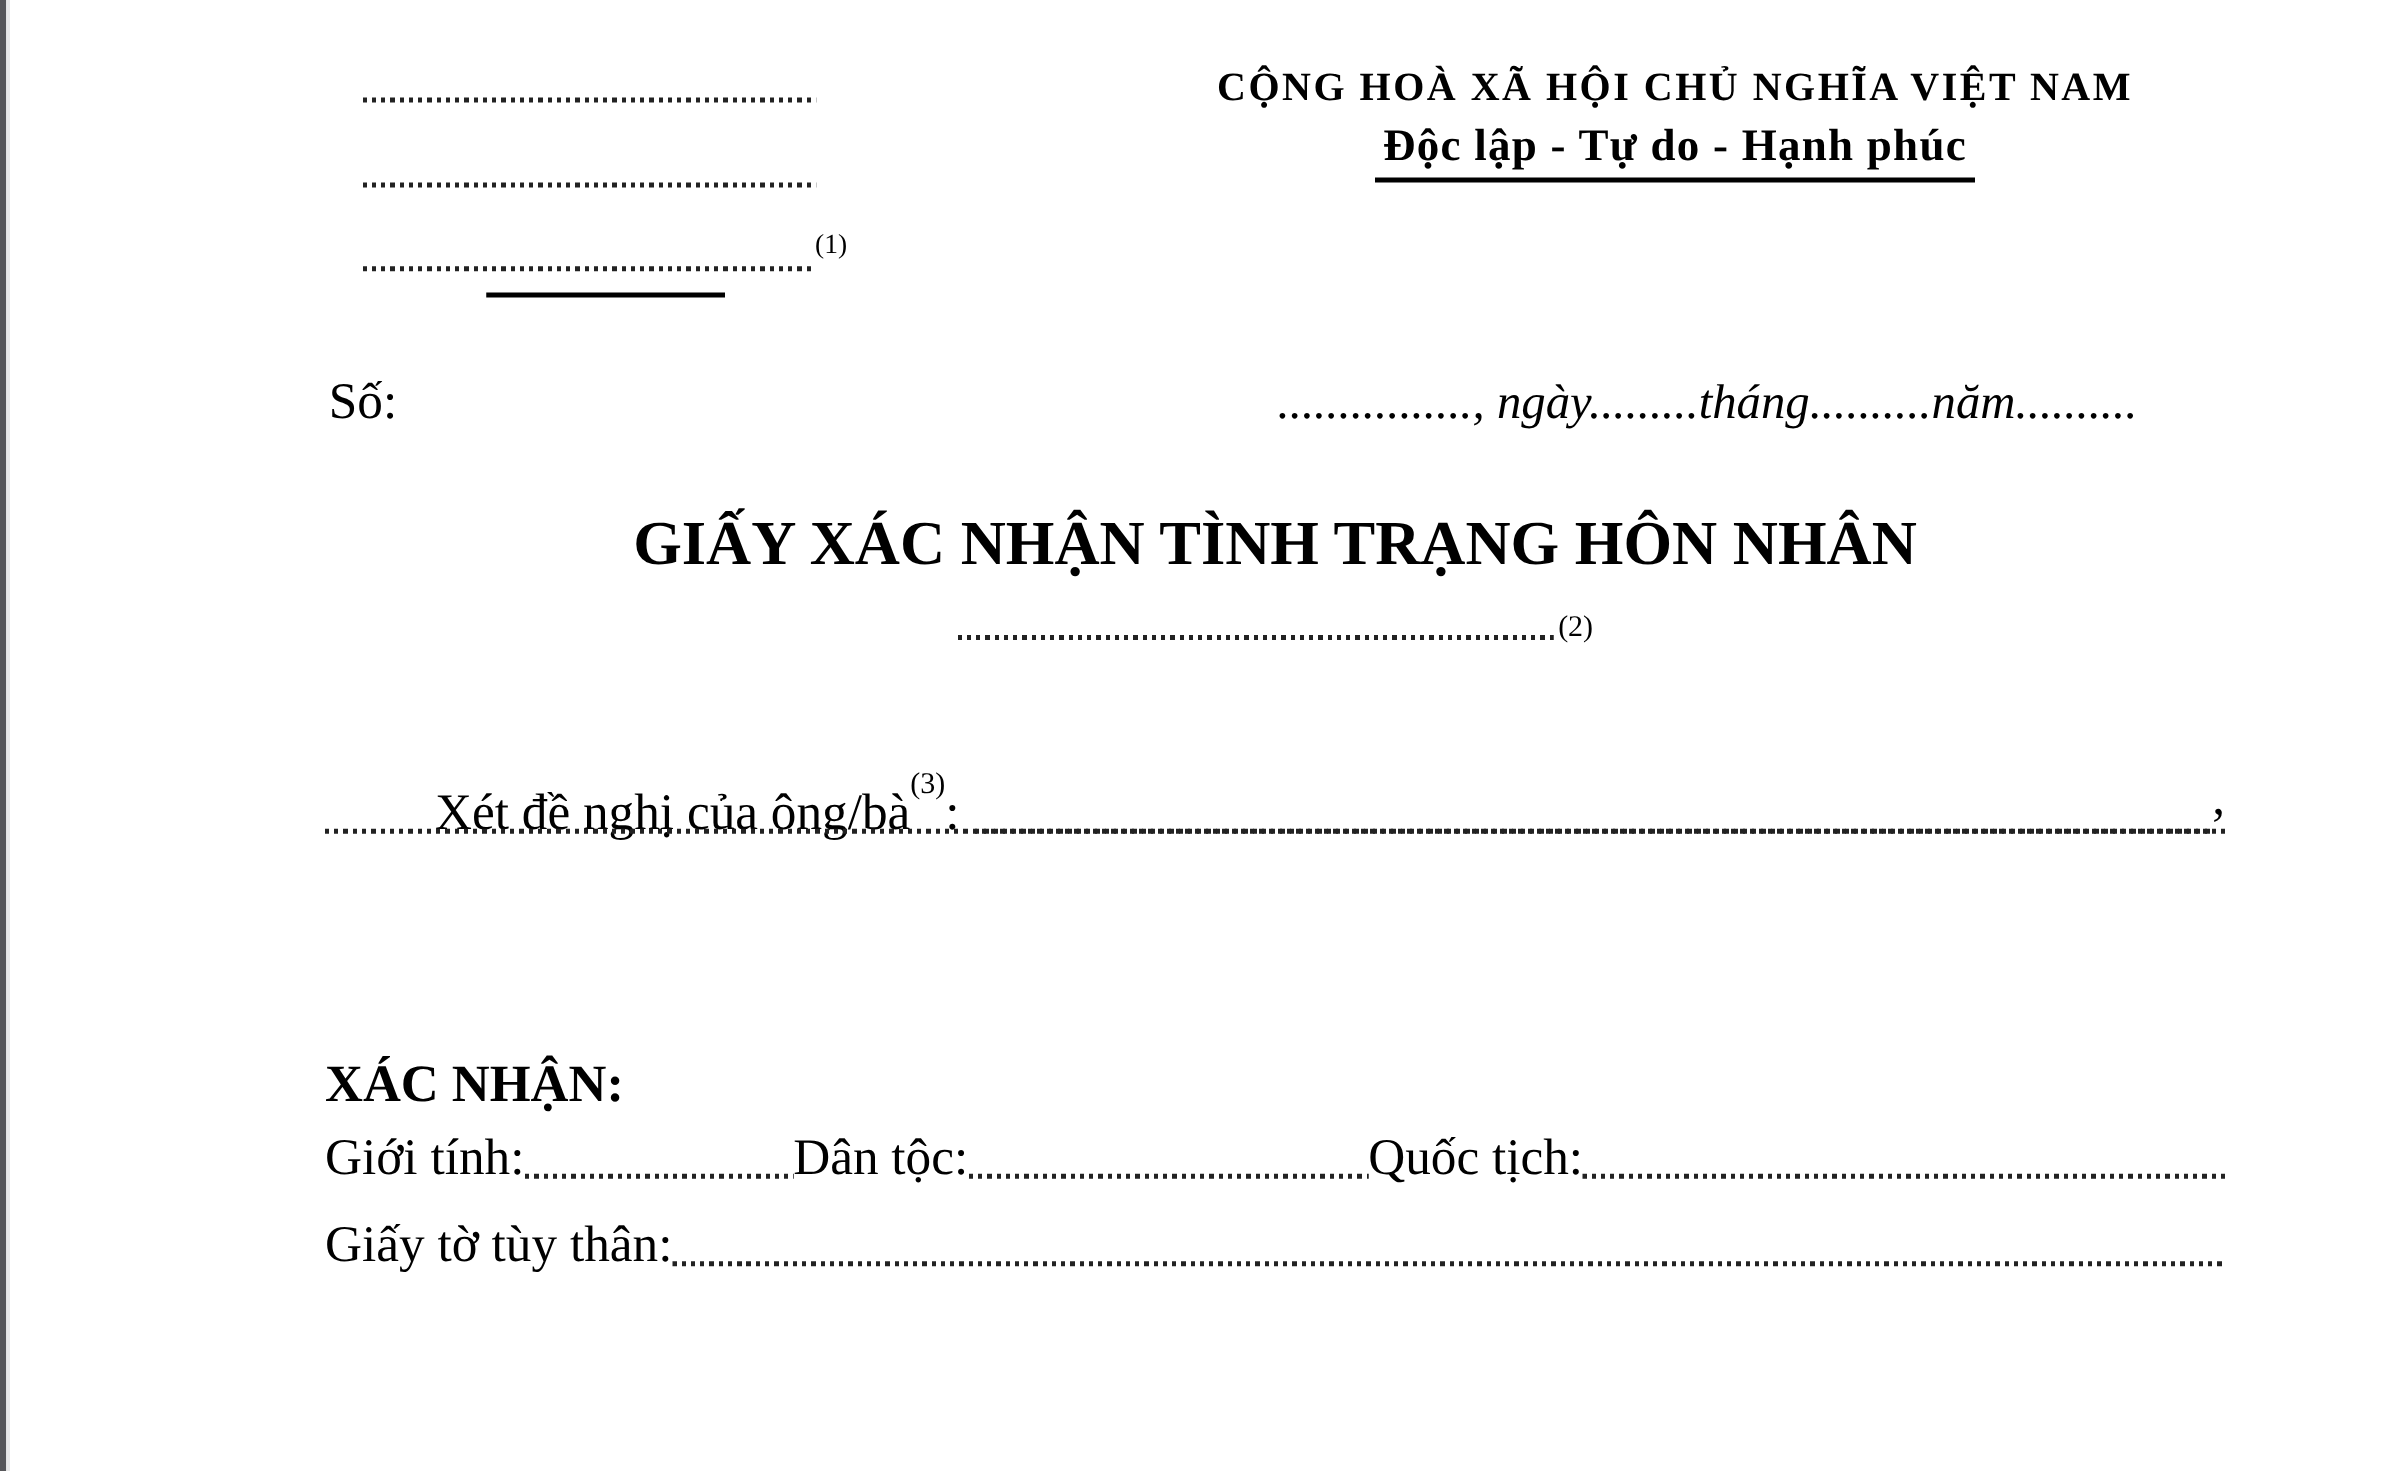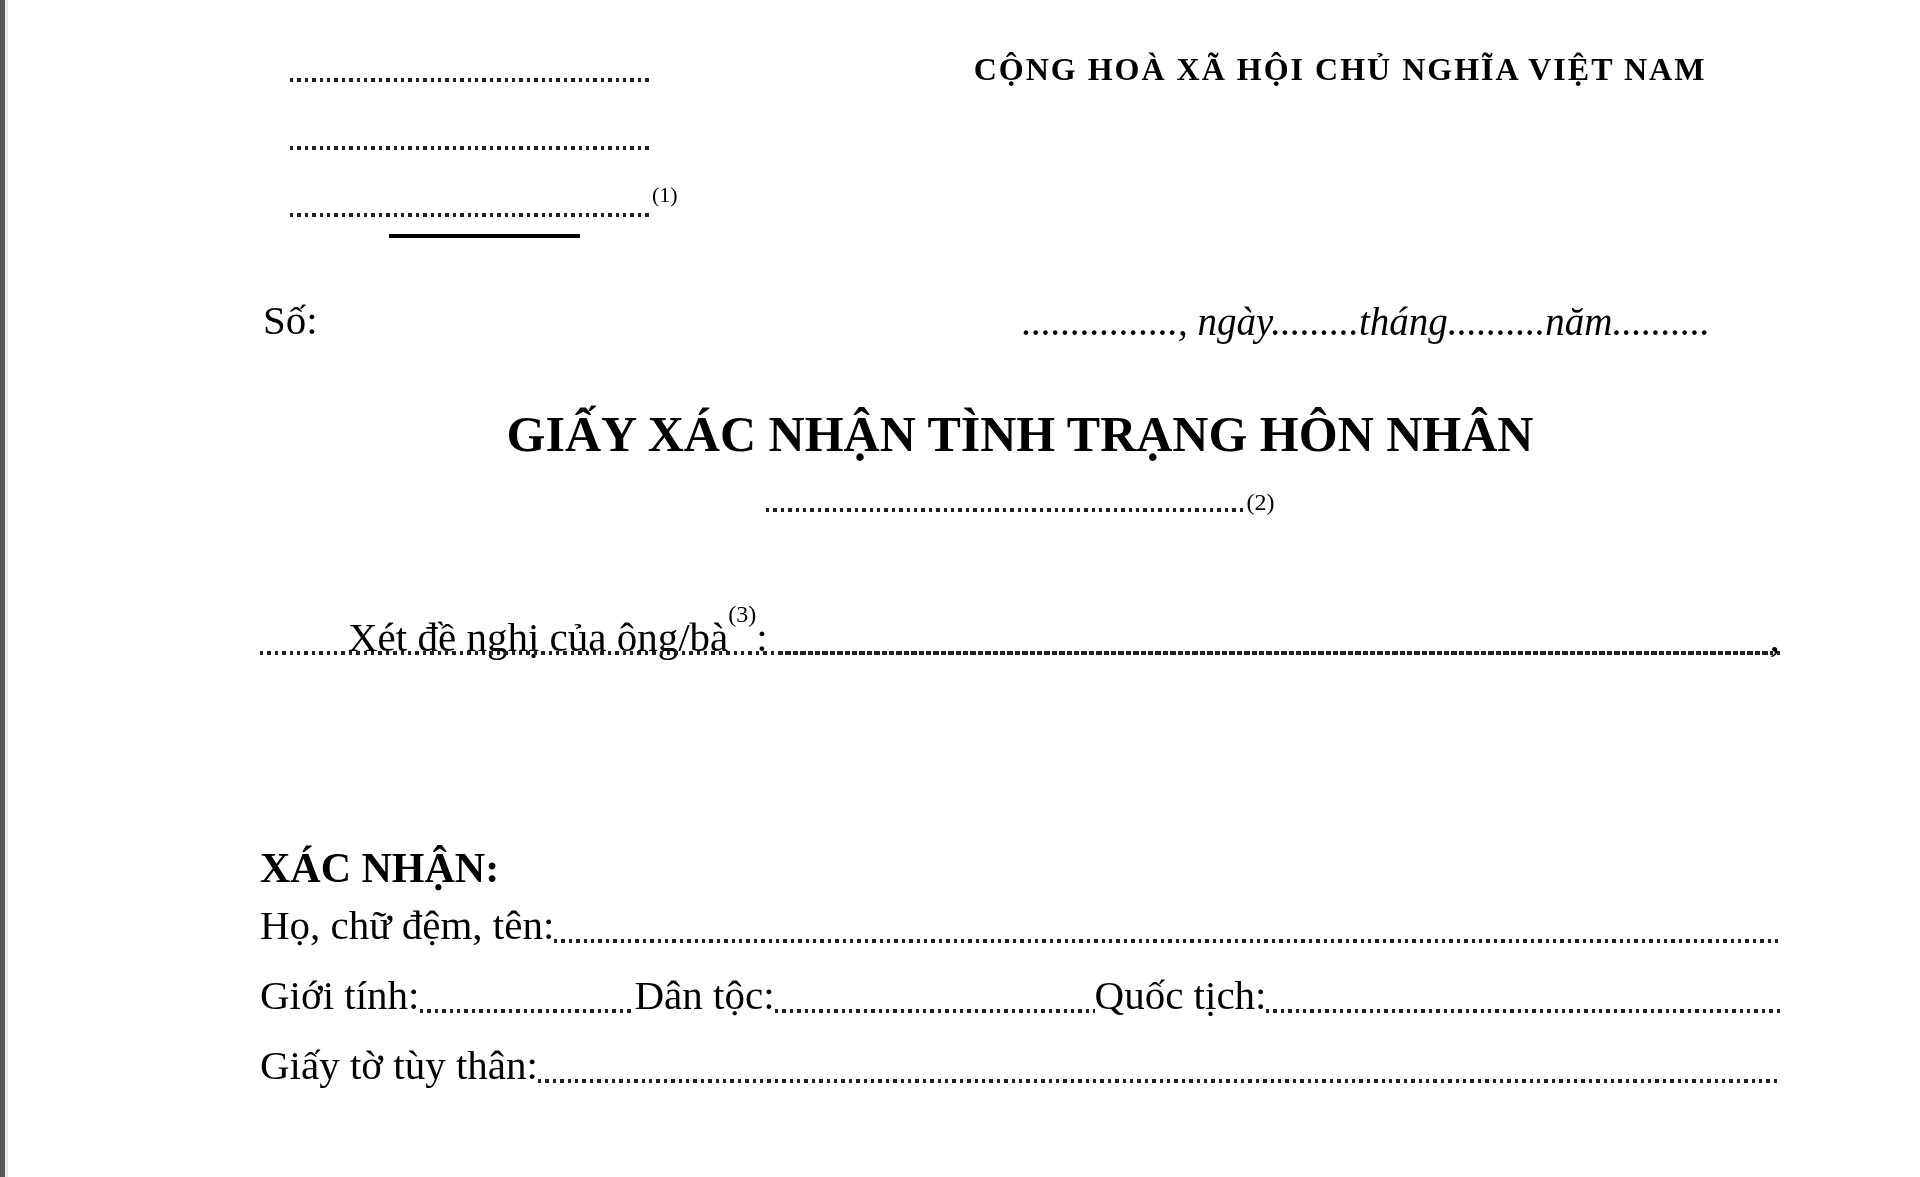--- a/index.html
+++ b/index.html
@@ -53,21 +53,21 @@
 
   .note2-row{top:478px;height:36px;display:flex;justify-content:center;align-items:flex-end;}
   .note2-row .dots{position:relative;width:477px;height:36px;}
   .note2-row .dots::after{
     content:"";position:absolute;left:0;right:0;bottom:2px;height:4px;
     background-image:repeating-linear-gradient(to right,#222 0 3.4px,transparent 3.4px 7.4px);
   }
   .note2-row sup.note{top:0;margin-bottom:12px;margin-left:4px;}
 
   .para{top:602px;}
-  .para .indent{padding-left:88px;}
+  .para .indent{padding-left:88px;margin-top:12px;}
   .para .gap{margin-left:12px;}
 
   .confirm-heading{top:792px;text-align:left;font-size:42px;font-weight:bold;line-height:56px;margin-top:48px;}
 
   .fields{top:890px;}
 </style>
 </head>
 <body>
 
 <div id="page">
@@ -76,20 +76,21 @@
   <div class="edge-light"></div>
 
   <div class="dotrow" style="left:290px;top:78px;width:363px;"></div>
   <div class="dotrow" style="left:290px;top:146px;width:363px;"></div>
   <div class="dotrow" style="left:290px;top:213px;width:360px;"></div>
   <span class="corner-note">(1)</span>
   <div class="corner-rule"></div>
 
   <div class="nat-header">
     <div class="l1">CỘNG HOÀ XÃ HỘI CHỦ NGHĨA VIỆT NAM</div>
+    <div><span class="l2">Độc lập - Tự do - Hạnh phúc</span></div>
   </div>
 
   <div class="num-row">
     <span class="so">Số:</span>
     <span class="date">................, ngày.........tháng..........năm..........</span>
   </div>
 
   <div class="content doc-title">GIẤY XÁC NHẬN TÌNH TRẠNG HÔN NHÂN</div>
 
   <div class="content note2-row">
@@ -105,24 +106,20 @@
     </div>
     <div class="row">
       <span class="leader"></span>
     </div>
   </div>
 
   <div class="content confirm-heading">XÁC NHẬN:</div>
 
   <div class="content fields">
     <div class="row">
-      <span>Họ, chữ đệm, tên:</span>
-      <span class="leader"></span>
-    </div>
-    <div class="row">
       <span>Giới tính:</span>
       <span class="leader fixed" style="width:215px;"></span>
       <span>Dân tộc:</span>
       <span class="leader fixed" style="width:320px;"></span>
       <span>Quốc tịch:</span>
       <span class="leader"></span>
     </div>
     <div class="row">
       <span>Giấy tờ tùy thân:</span>
       <span class="leader"></span>

